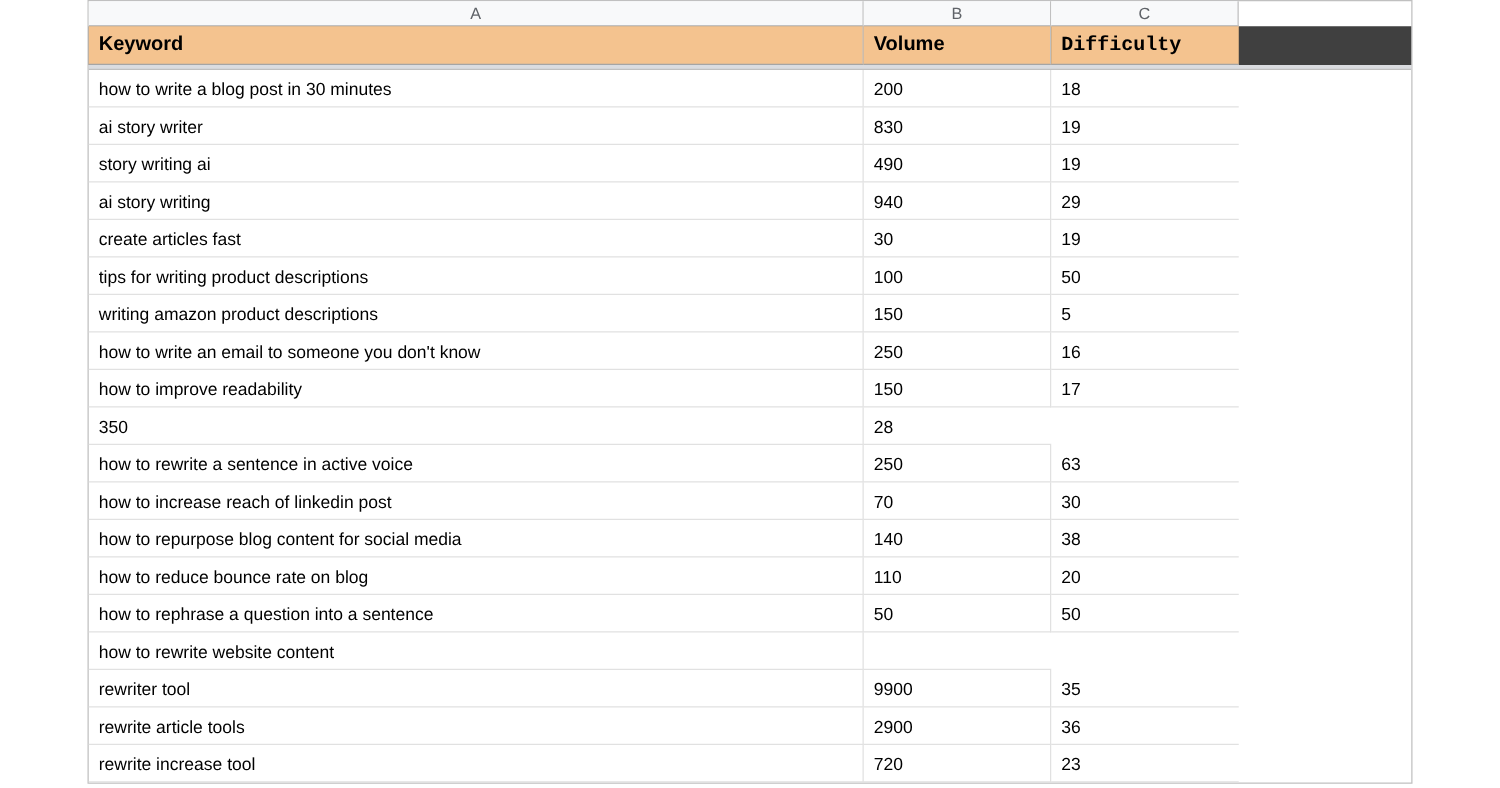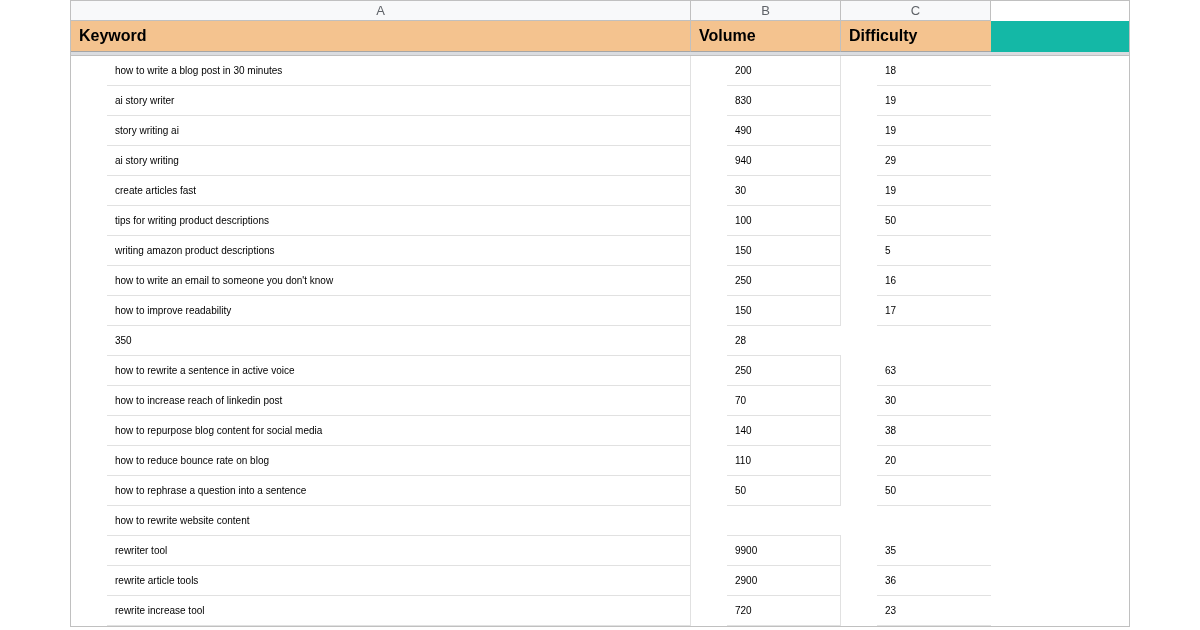--- a/index.html
+++ b/index.html
@@ -30,58 +30,58 @@
       font-size: 13px;
       color: #5f6368;
       border-right: 1px solid #c0c0c0;
       border-bottom: 1px solid #c0c0c0;
       height: 20px;
       line-height: 20px;
     }
     .header-row {
       display: grid;
       grid-template-columns: 620px 150px 150px;
-      background: #14b8a6;
+      background: #404040;
     }
     .header-row .hc {
       background: #f4c38f;
       border-right: 1px solid #c0c0c0;
       border-bottom: 1px solid #a5a5a5;
       padding: 6px 8px;
       font-weight: bold;
       font-size: 16px;
       color: #000;
       height: 31px;
     }
     .header-row .hc:last-child {
       border-right: none;
+      font-family: Liberation Mono, monospace;
     }
     .freeze-line {
       height: 4px;
       background: #dadce0;
       border-bottom: 1px solid #c0c0c0;
     }
     .data-rows {
       display: block;
     }
     .data-row {
       display: grid;
       grid-template-columns: 620px 150px 150px;
     }
     .data-row .dc {
       border-right: 1px solid #e1e1e1;
       border-bottom: 1px solid #e1e1e1;
       padding: 5px 8px;
-      font-size: 10px;
+      font-size: 14px;
       color: #000;
       height: 30px;
       line-height: 20px;
       white-space: nowrap;
       overflow: hidden;
-      margin-left: 36px;
     }
     .data-row .dc:last-child {
       border-right: none;
     }
     .data-row .dc.num {
     }
   </style>
 </head>
 <body>
 

